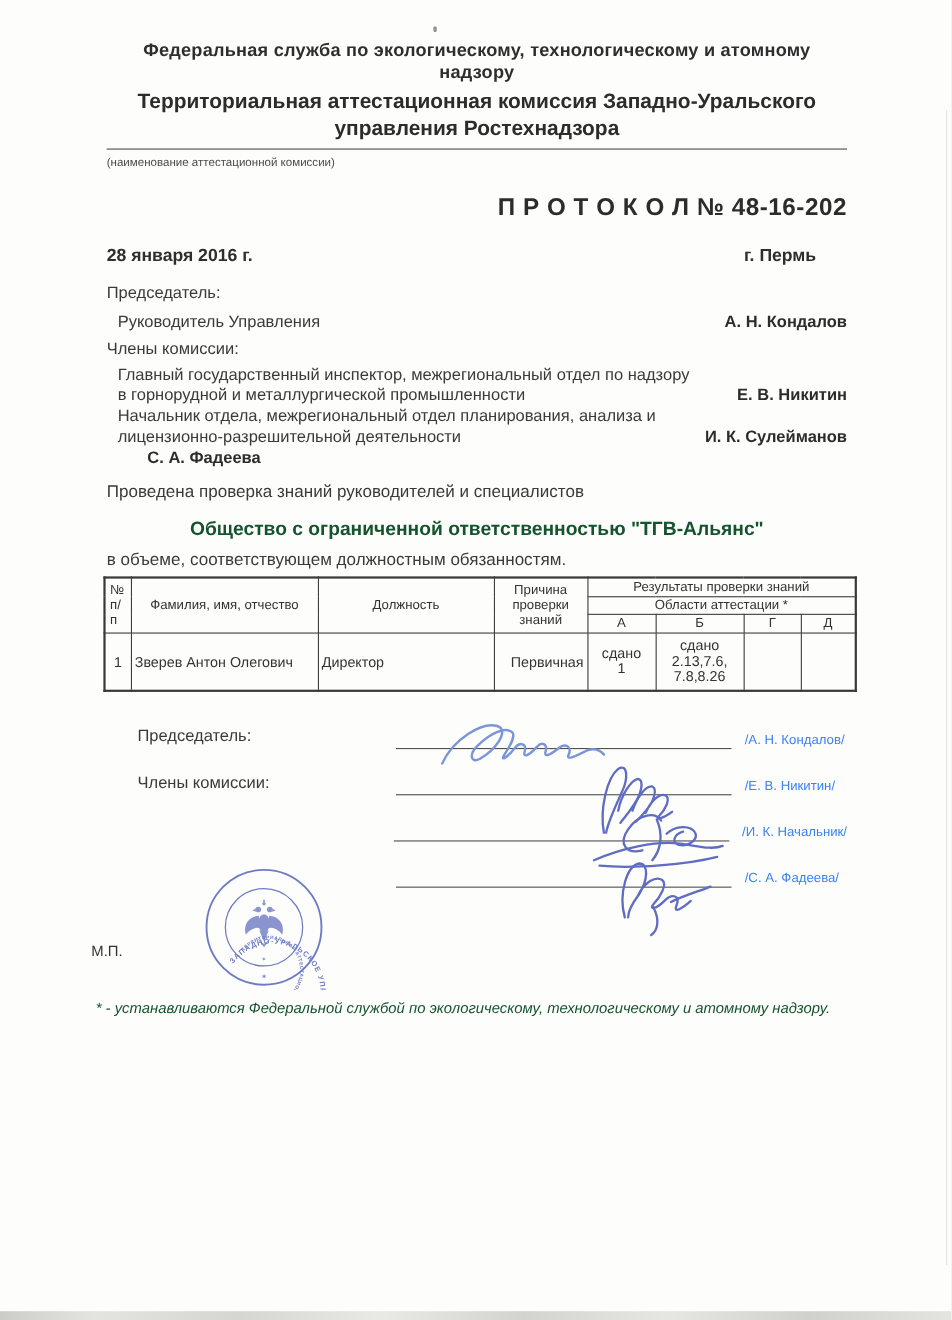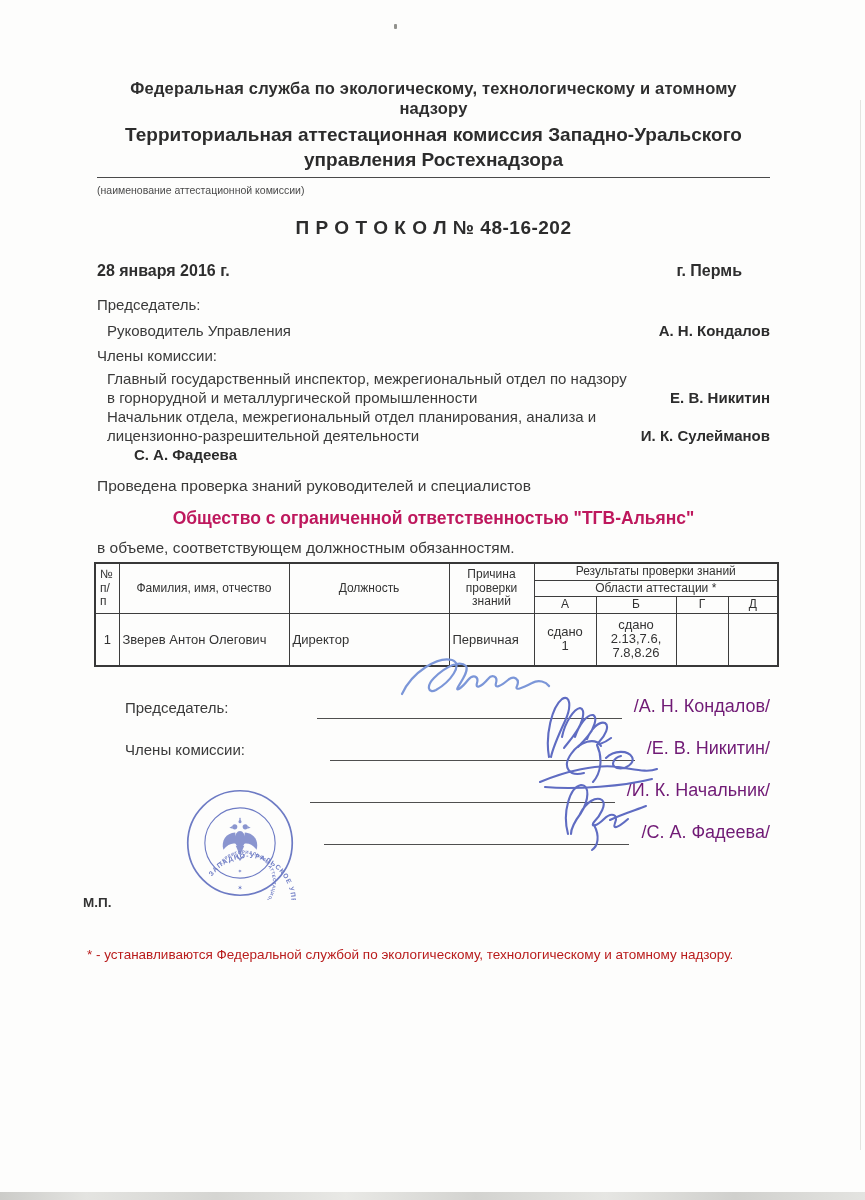--- a/index.html
+++ b/index.html
@@ -2,66 +2,66 @@
 <html><head>
 <meta charset="utf-8">
 <style>
   * { margin:0; padding:0; box-sizing:border-box; }
   html,body { background:#e9e9e6; }
   .page {
     position:relative; width:865px; height:1200px; margin:0 auto;
     background:#fdfdfc; overflow:hidden;
     font-family:"Liberation Sans", sans-serif; color:#3a3a3a;
   }
-  .content { padding:78px 95px 0 97px; }
+  .content { padding:36px 95px 0 97px; }
   .pre { white-space:pre-line; }
 
   .agency { font-size:16.5px; font-weight:bold; text-align:center; color:#2e2e2e; letter-spacing:.2px; line-height:20px; }
   .commission-wrap { margin:4px 0 0 0; border-bottom:1.5px solid #4a4a4a; padding-bottom:5px; }
   .commission { font-size:19px; font-weight:bold; text-align:center; color:#2c2c2c; line-height:25px; }
   .caption { margin-top:6px; font-size:10.5px; text-align:left; color:#4a4a4a; }
-  .protocol-title { margin-top:21px; font-size:19px; font-weight:bold; text-align:center; color:#2c2c2c; letter-spacing:.5px; }
+  .protocol-title { margin-top:21px; font-size:22px; font-weight:bold; text-align:right; color:#2c2c2c; letter-spacing:.5px; }
 
   .date-row { margin-top:23px; display:flex; justify-content:space-between; padding-right:28px; font-size:16px; font-weight:bold; color:#2e2e2e; line-height:18px; }
 
   .role-label { margin-top:16px; font-size:15px; line-height:18px; }
   .person-row { margin-top:7px; display:flex; align-items:flex-end; }
   .person-role { flex:1; padding-left:10px; font-size:15px; line-height:19px; }
   .person-name { width:140px; flex-shrink:0; font-size:15px; font-weight:bold; color:#2c2c2c; line-height:19px;text-align:right; }
   .members-list { margin-top:4px; }
   .member-row { display:flex; align-items:flex-end; }
   .member-role { flex:1; padding-left:10px; font-size:15px; line-height:19px; }
 
   .check-statement { margin-top:12px; font-size:15.5px; line-height:19px; }
-  .organization { margin-top:13px; font-size:17.5px; font-weight:bold; text-align:center; color:#be185d; line-height:21px; }
+  .organization { margin-top:13px; font-size:17.5px; font-weight:bold; text-align:center; color:#14532d; line-height:21px; }
   .scope { margin-top:9px; font-size:15.5px; line-height:19px; }
 
   table.attest { margin-top:5px; margin-left:-3px; border-collapse:collapse; table-layout:fixed; width:683px; }
   table.attest th, table.attest td { border:1px solid #3d3d3d; font-weight:normal; }
   table.attest { border:2px solid #383838; }
   table.attest th { font-size:12px; text-align:center; line-height:13.5px; padding:1px 2px; color:#333; }
   .th-num { text-align:left !important; padding-left:4px !important; }
   tr.hdr-r1 { height:17px; } tr.hdr-r2 { height:15px; } tr.hdr-r3 { height:17px; }
   tr.data-row { height:52px; }
   tr.data-row td { font-size:13px; padding:2px 3px; vertical-align:middle; color:#333; }
   td.td-num { vertical-align:top; text-align:center; font-size:12.5px; padding-top:3px; }
   td.td-name { font-weight:bold; padding-left:13px; color:#2c2c2c;margin-top:36px; }
   td.td-pos { padding-left:8px; }
-  td.td-reason { font-weight:bold; text-align:left; color:#2c2c2c; }
+  td.td-reason { font-weight:bold; text-align:right; color:#2c2c2c; }
   td.td-res { font-weight:bold; text-align:center; font-size:12.5px; line-height:14px; color:#2c2c2c; }
 
   .sig-section { margin-top:8px; }
   .sig-row { display:flex; align-items:flex-end; height:44px; }
   .sig-row.short { height:42px; }
   .sig-label { width:263px; padding-left:28px; font-size:15px; padding-bottom:3px; }
   .sig-line { width:305px; flex-shrink:0; border-bottom:1.5px solid #4f4f4f; height:100%; }
-  .sig-name { margin-left:12px; font-size:18px; padding-bottom:2px; color:#701a75; white-space:nowrap; }
-
-  .mp-label { margin-top:50px; font-size:13.5px; font-weight:bold; color:#333; margin-left:-14px; }
-  .footnote { margin-top:37px; font-size:13.5px; color:#b91c1c; margin-left:-10px; }
+  .sig-name { margin-left:12px; font-size:12px; padding-bottom:2px; color:#3b82f6; white-space:nowrap; }
+
+  .mp-label { margin-top:50px; font-size:13.5px; font-weight:normal; color:#333; margin-left:-14px; }
+  .footnote { margin-top:37px; font-size:13.5px; color:#14532d; margin-left:-10px;font-style:italic; }
 
   .sig-overlay { position:absolute; left:0; top:630px; width:865px; height:330px; pointer-events:none; }
   .stamp { position:absolute; left:183px; top:786px; width:114px; height:114px; opacity:.85; }
 
   .speck { position:absolute; left:394px; top:24px; width:3px; height:5px; background:#6e6e68; opacity:.75; border-radius:1px; }
   .scan-edge-bottom { position:absolute; left:0; bottom:0; width:100%; height:8px; opacity:.55;
     background:linear-gradient(90deg,#a3a39e 0%,#cfcfca 10%,#b4b4af 25%,#d8d8d3 40%,#b0b0ab 55%,#d3d3ce 70%,#ababa6 85%,#cfcfca 100%); }
   .scan-edge-right { position:absolute; right:4px; top:100px; height:1050px; width:1.5px; background:#cfcfcb; opacity:.55; }
 </style>
 </head>

